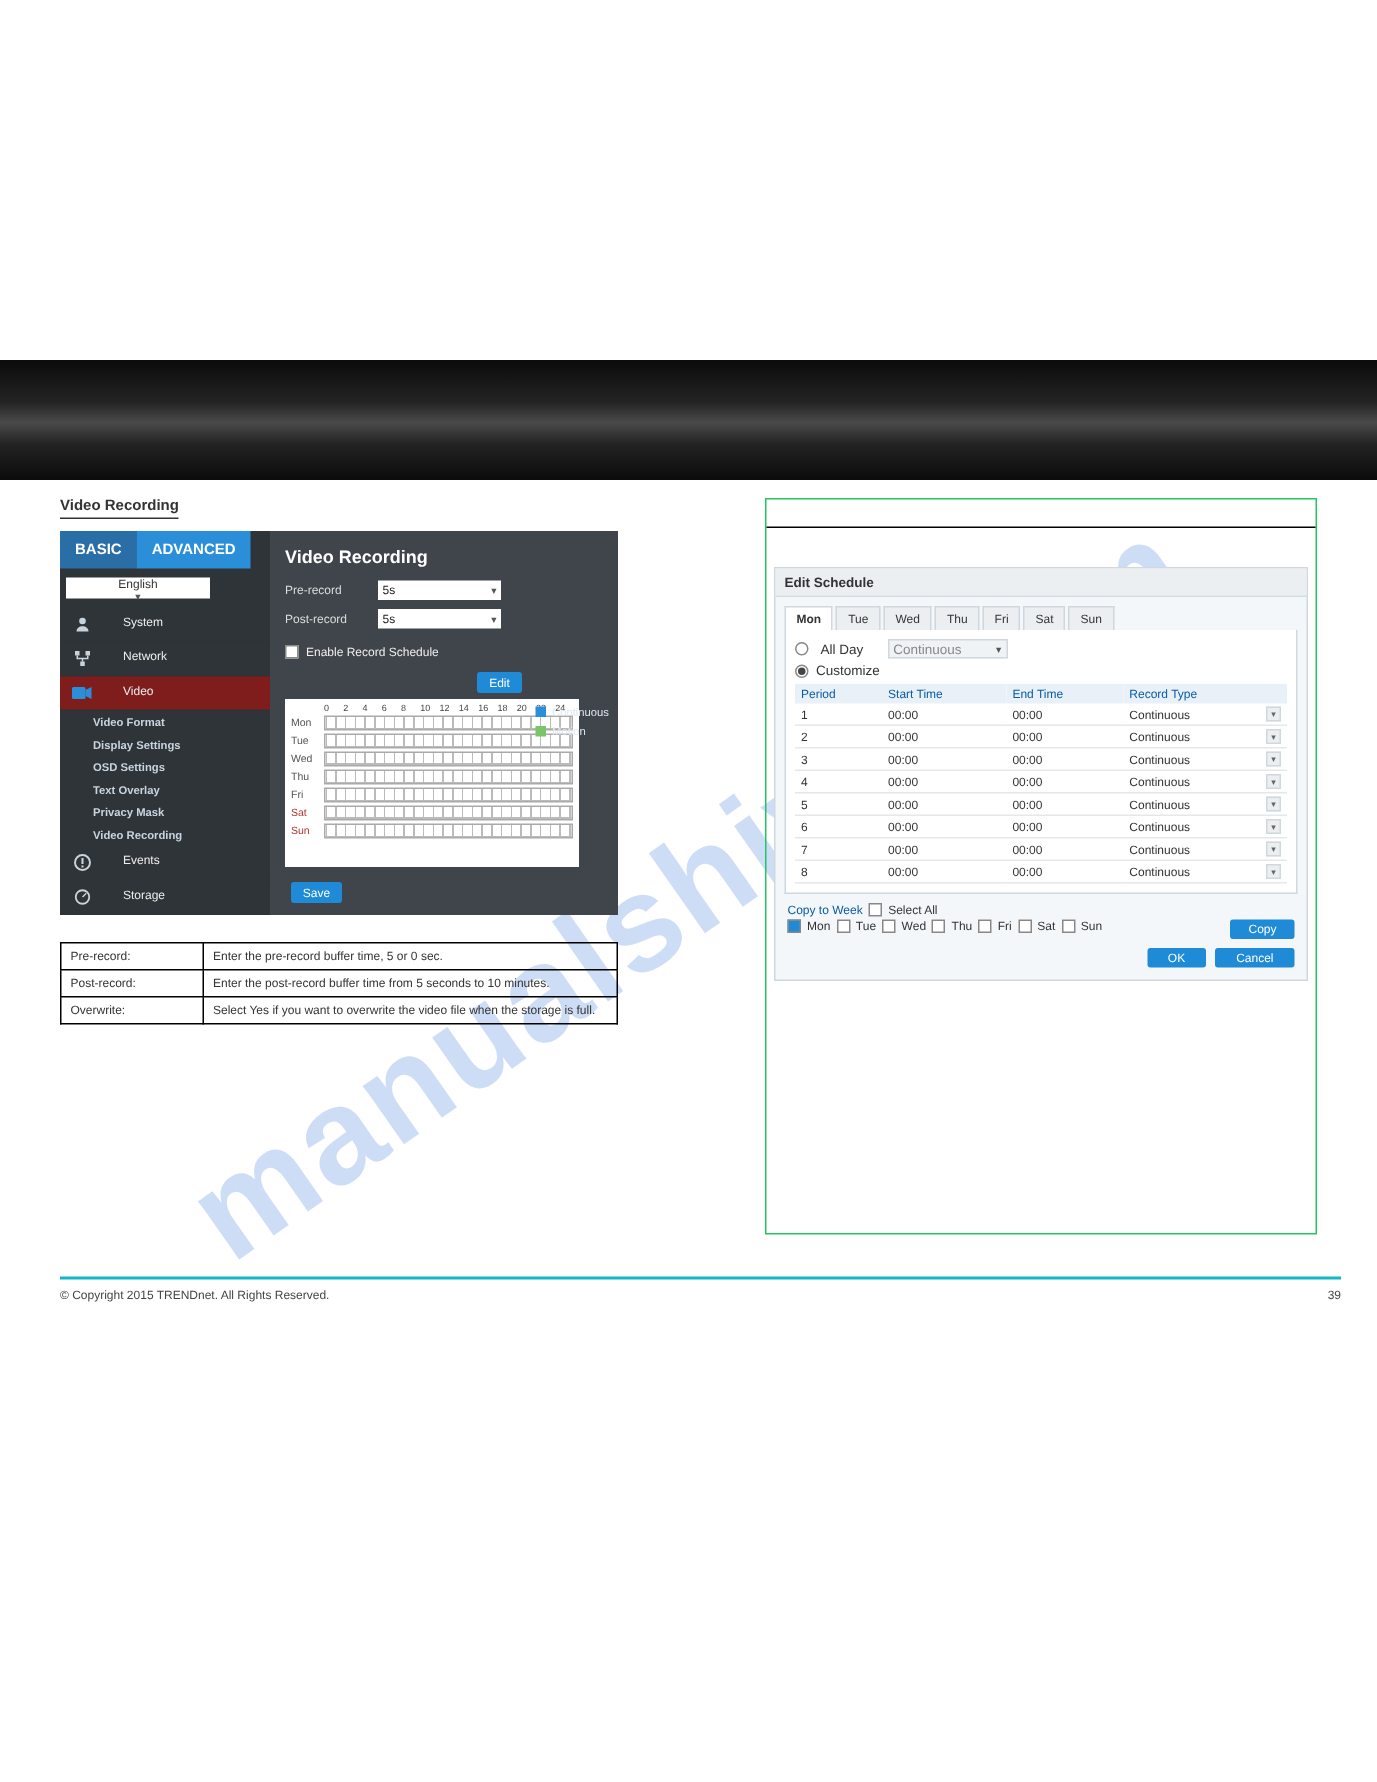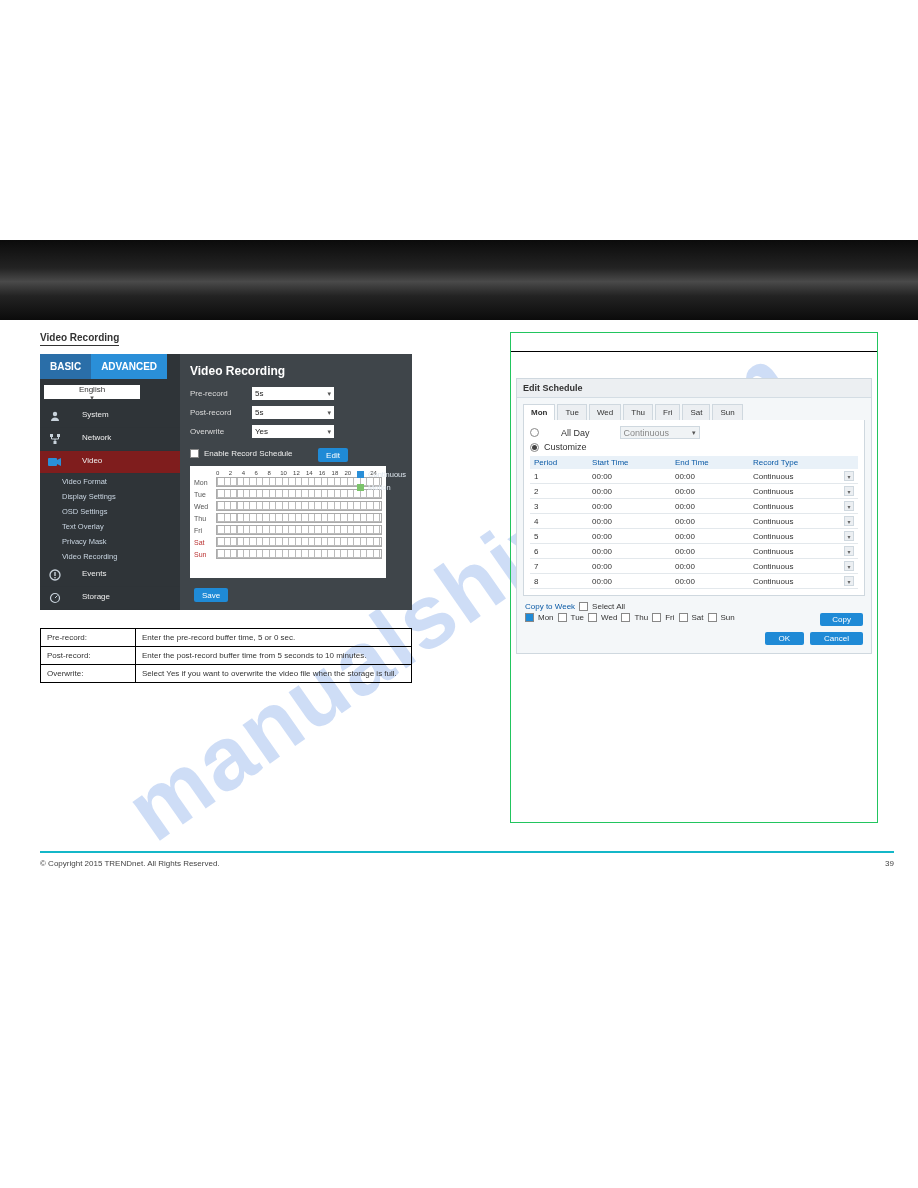--- a/index.html
+++ b/index.html
@@ -12,21 +12,21 @@
   
   .appwrap { width: 372px; height: 256px; background: #3a3f44; color: #eee; font-size: 8px; position: relative; }
   .tabs { display:flex; }
   .tab { padding: 7px 10px; font-weight:700; font-size:10px;text-align:center; }
   .tab.basic { background:#2a6ea8; color:#fff; }
   .tab.adv { background:#2a8fd8; color:#fff; }
   .langsel { width: 96px; height:14px; background:#fff; color:#333; font-size:8px; padding:0 3px; display:flex; align-items:center; justify-content:space-between;flex-direction:column; }
   .sideitem { display:flex; gap:20px; padding:5px 8px; border-bottom:1px solid #2e3337; }
   .sideitem.active { background:#7f1d1d; }
   .sideglyph { width:14px; height:12px; display:flex; align-items:center; justify-content:center; }
-  .sub { padding:3px 0 3px 22px; color:#c8d4e0; font-size:7.5px; }
+  .sub { padding:3px 0 3px 22px; color:#c8d4e0; font-size:7.5px;font-weight:bold; }
   .mainpane { position:absolute; top:0; left:140px; right:0; bottom:0; background:#3f454a; }
   .mainTitle { color:#fff; font-weight:700; font-size:12px; padding:10px 10px 6px 10px; }
   .formrow { display:flex; align-items:center; gap:10px; padding:3px 0 3px 10px; }
   .formrow .lab { color:#ddd; font-size:8px; width:52px; }
   .formrow .fld { width:82px; height:13px; background:#fff; color:#222; display:flex; align-items:center; justify-content:space-between; padding:0 3px; font-size:8px; }
   .arrow { font-size:7px; color:#555; }
   .chkrow { display:flex; align-items:center; gap:5px; padding:8px 10px 4px 10px; color:#eee; font-size:8px; }
   .chkbox { width:9px; height:9px; background:#fff; border:1px solid #888; }
   .editbtn { position:absolute; top:94px; right:64px; width:30px; height:14px; background:#1f8ad6; color:#fff; border-radius:2px; display:flex; align-items:center; justify-content:center; font-size:8px; }
   .schedule { position:absolute; top:112px; left:10px; width:196px; height:112px; background:#fff; color:#333; padding:4px; }
@@ -163,27 +163,20 @@
               <span class="arrow">▾</span>
             </div>
         </div>
         <div class="formrow">
           <span class="lab">Post-record</span>
           <div class="fld">
               <span>5s</span>
               <span class="arrow">▾</span>
             </div>
         </div>
-        <div class="formrow">
-          <span class="lab">Overwrite</span>
-          <div class="fld">
-              <span>Yes</span>
-              <span class="arrow">▾</span>
-            </div>
-        </div>
         <div class="chkrow">
           <span class="chkbox"></span>
           <span>Enable Record Schedule</span>
         </div>
         <div class="editbtn">Edit</div>
         <div class="schedule">
           <div class="hr">
             <span>0</span>
               <span>2</span>
               <span>4</span>
@@ -268,21 +261,21 @@
         <div class="daytabs">
           <div class="daytab on">Mon</div>
           <div class="daytab">Tue</div>
           <div class="daytab">Wed</div>
           <div class="daytab">Thu</div>
           <div class="daytab">Fri</div>
           <div class="daytab">Sat</div>
           <div class="daytab">Sun</div>
         </div>
         <div class="epbody">
-          <div style="display:flex; align-items:center; gap:22px; margin-bottom:3px;">
+          <div style="display:flex; align-items:center; gap:8px; margin-bottom:3px;">
             <span class="radio"></span>
             <span>All Day</span>
             <div style="width:80px; height:13px; background:#f0f3f5; border:1px solid #cfd8df; display:flex; align-items:center; justify-content:space-between; padding:0 3px; margin-left:8px; color:#888;">
               <span>Continuous</span>
                   <span class="arrow">▾</span>
             </div>
           </div>
           <div style="display:flex; align-items:center; gap:5px;">
             <span class="radio on"></span>
             <span>Customize</span>

